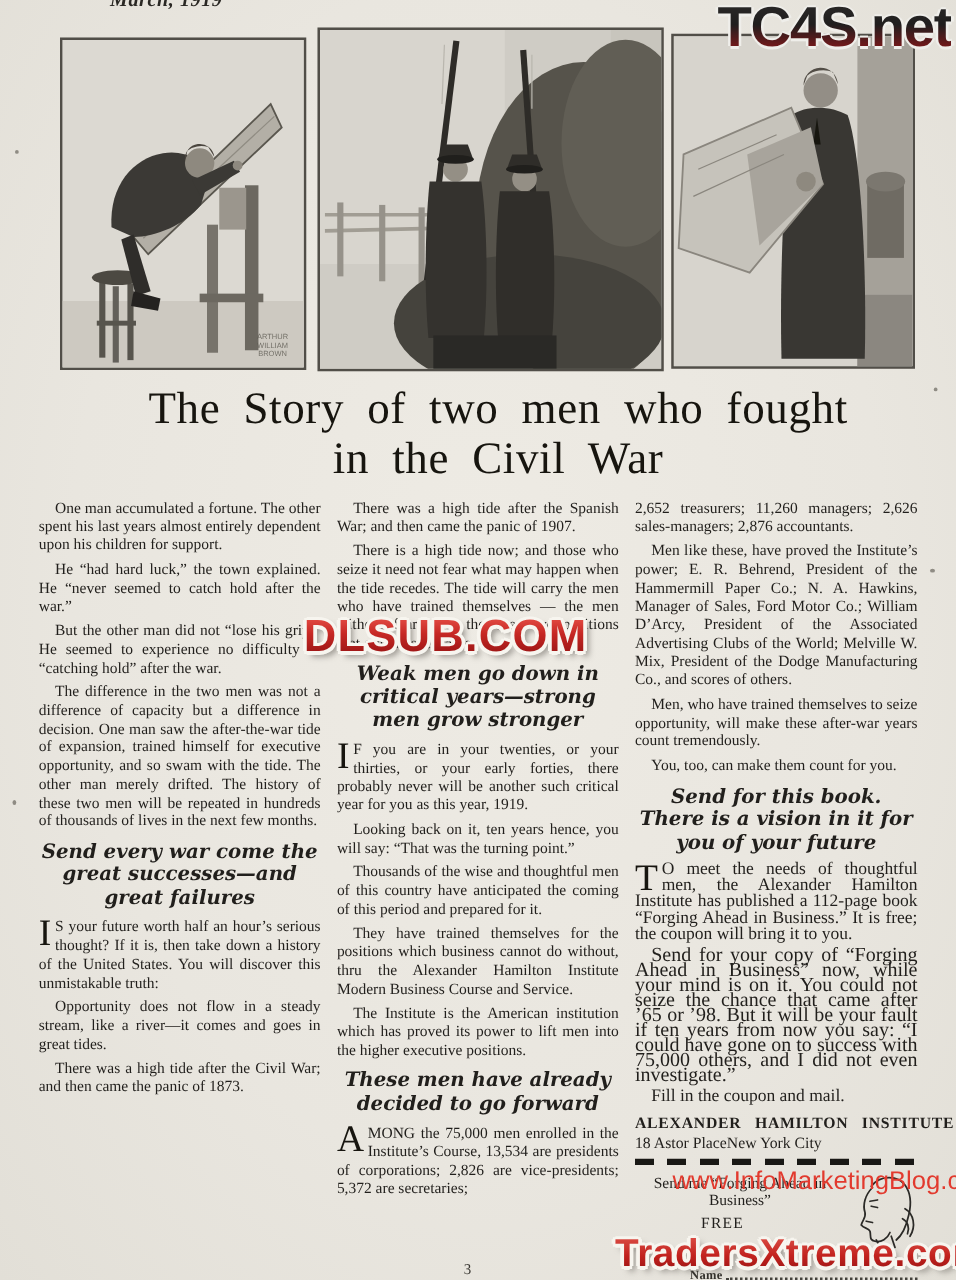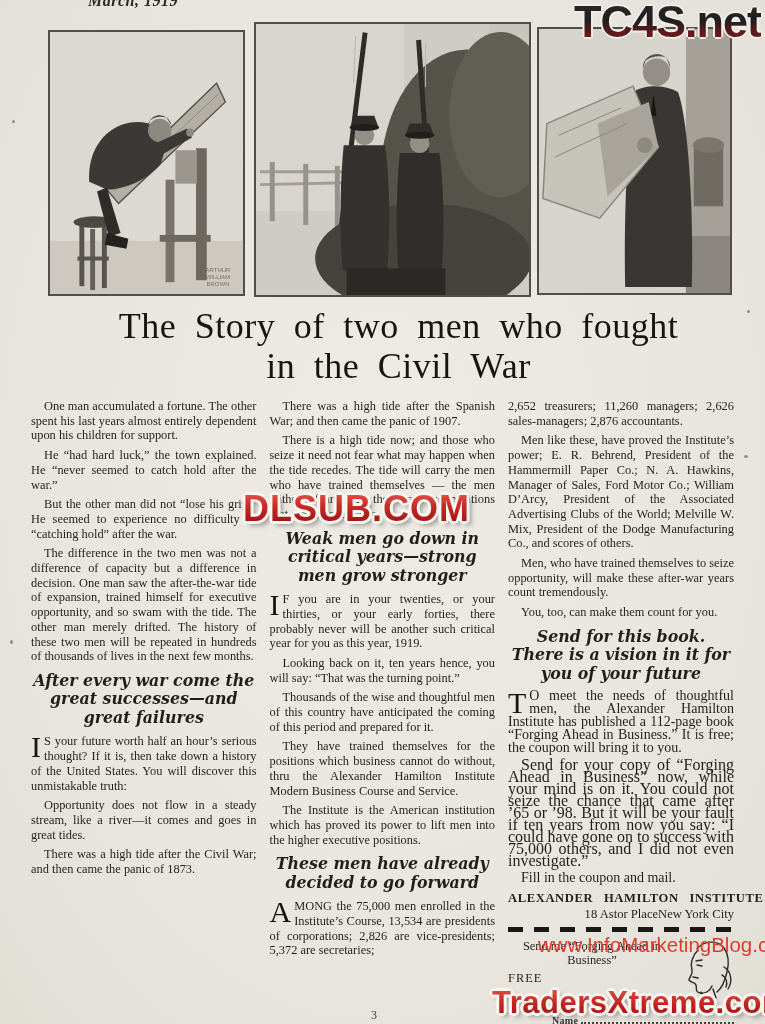--- a/index.html
+++ b/index.html
@@ -37,25 +37,25 @@
   p.dc3::first-letter{float:left;font-size:47px;line-height:36px;padding:2px 4px 0 0;color:#17150f;}
   p.dc2{text-indent:0;}
   p.dc2::first-letter{float:left;font-size:30px;line-height:24px;padding:1px 3px 0 0;color:#17150f;}
   .runon{margin:0 !important;display:inline;}
   .col .sm{font-size:14px;line-height:12.8px;}
   .col .xs{font-size:16px;line-height:12px;}
 
   
   .coupon{margin-top:6px;}
   .inst-name{font-weight:bold;font-size:12.6px;letter-spacing:.6px;word-spacing:7px;white-space:nowrap;}
-  .addr-row{display:flex;justify-content:flex-end;font-size:12.6px;margin-top:1px;}
+  .addr-row{display:flex;justify-content:flex-start;font-size:12.6px;margin-top:1px;}
   .dash-rule{height:5px;margin:5px 0 7px 0;background:repeating-linear-gradient(90deg,#191815 0 15px,transparent 15px 26px);}
   .send-block{position:relative;min-height:62px;font-size:12.4px;font-family:Liberation Serif, serif;}
   .send-line{width:168px;text-align:center;}
-  .free-line{width:140px;letter-spacing:1px;margin-top:3px;}
+  .free-line{width:140px;text-align:center;letter-spacing:1px;margin-top:3px;}
   .portrait{position:absolute;right:0;top:-2px;width:56px;height:62px;}
   .field-row{display:flex;align-items:flex-end;margin-top:15px;margin-left:44px;}
   .field-label{font:bold 8.6px/9px "Liberation Serif",serif;color:#35332e;letter-spacing:.3px;}
   .leader{flex:1;border-bottom:2px dotted #44423c;margin:0 0 1px 3px;height:0;}
   .leader-solo{border-bottom:2px dotted #44423c;margin:14px 0 0 44px;height:0;}
 
   
   .wm{position:absolute;z-index:40;white-space:nowrap;pointer-events:none;}
   .wm .layer{position:absolute;left:0;top:0;}
   .wm .outline{color:#f7f5ef;text-shadow:
@@ -160,21 +160,21 @@
     <div>in the Civil War</div>
   </div>
 
   <div class="columns">
 
     <div class="col">
       <p>One man accumulated a fortune. The other spent his last years almost entirely dependent upon his children for support.</p>
       <p>He “had hard luck,” the town explained.  He “never seemed to catch hold after the war.”</p>
       <p>But the other man did not “lose his grip.”  He seemed to experience no difficulty in “catching hold” after the war.</p>
       <p>The difference in the two men was not a difference of capacity but a difference in decision.  One man saw the after-the-war tide of expansion, trained himself for executive opportunity, and so swam with the tide.  The other man merely drifted.  The history of these two men will be repeated in hundreds of thousands of lives in the next few months.</p>
-      <div class="col-head">After every war come the great successes—and great failures</div>
+      <div class="col-head">Send every war come the great successes—and great failures</div>
       <p class="dc2">IS your future worth half an hour’s serious thought?  If it is, then take down a history of the United States. You will discover this unmistakable truth:</p>
       <p>Opportunity does not flow in a steady stream, like a river—it comes and goes in great tides.</p>
       <p>There was a high tide after the Civil War; and then came the panic of 1873.</p>
     </div>
 
     <div class="col">
       <p style="text-indent:13px;">There was a high tide after the Spanish War; and then came the panic of 1907.</p>
       <p>
         <span class="runon">There is a high tide now; and those who seize it need not fear what may happen when the tide recedes.  The</span>
         <span class="runon obscured">tide will carry the men who have trained themselves — the men without</span>

